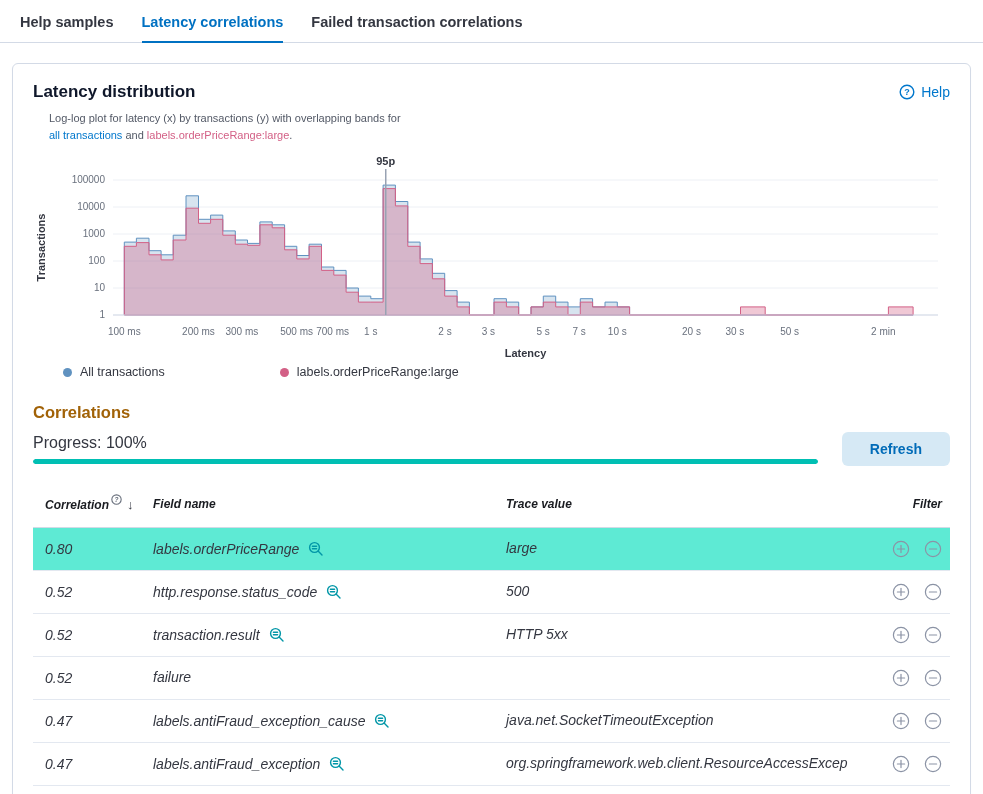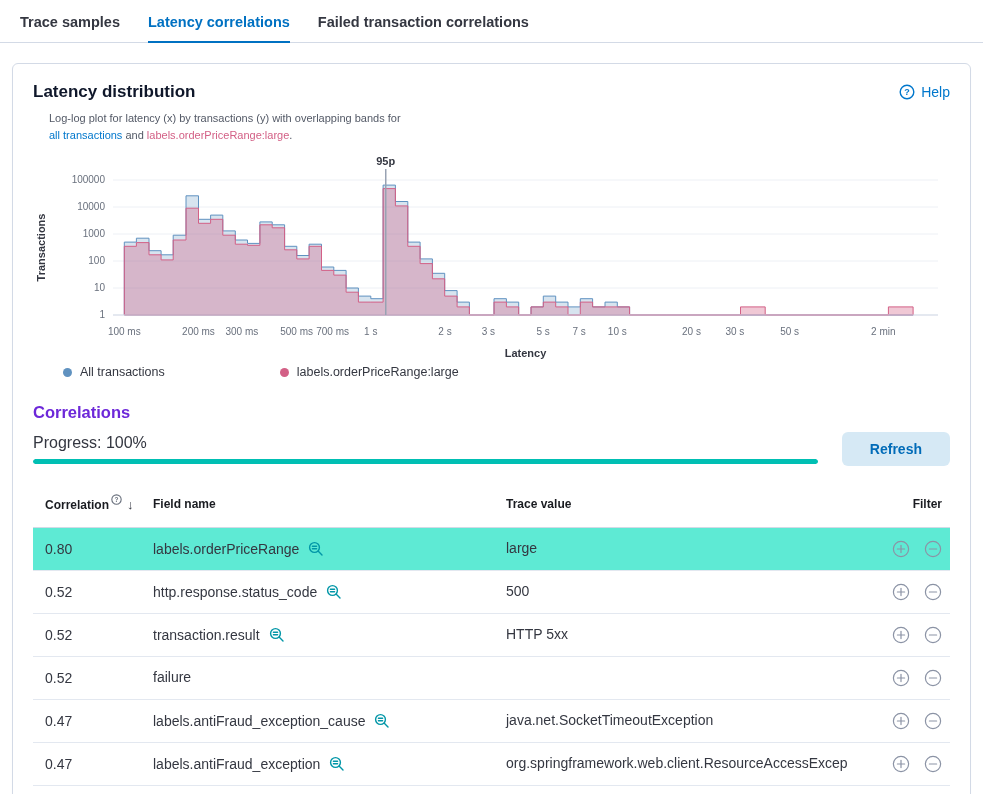--- a/index.html
+++ b/index.html
@@ -22,48 +22,48 @@
   .sub { margin:8px 0 0 16px; font-size:11px; line-height:1.5; color:#535966; }
   .link-blue { color:var(--link,#0077CC); cursor:pointer; }
   .link-pink { color:var(--pink,#D36086); cursor:pointer; }
   .chart { margin-top:12px; }
   svg { font-family:"Liberation Sans", sans-serif; display:block; }
   
   .legend { display:flex; gap:115px; padding-left:30px; margin-top:2px; font-size:12.5px; align-items:center; }
   .leg-item { display:flex; align-items:center; gap:8px; cursor:pointer; }
   .dot { width:9px; height:9px; border-radius:50%; background:#999; }
   
-  h2 { font-size:16.5px; margin:24px 0 0 0; color:#6d28d9; }
+  h2 { font-size:16.5px; margin:24px 0 0 0; color:#a16207; }
   .progress-row { display:flex; align-items:flex-start; margin-top:10px; gap:24px; }
   .progress-left { flex:1; padding-top:2px; }
   .progress-label { font-size:16px; color:#343741; }
   .progress-track { margin-top:7px; height:5px; border-radius:3px; background:#E9EDF3; overflow:hidden; }
   .progress-fill { height:100%; border-radius:3px; background:var(--progress,#00BFB3); width:0; }
   .refresh { background:var(--refresh-bg,#D6E9F5); color:var(--refresh-text,#006BB8); font-weight:700; font-size:14px;
              border:none; border-radius:6px; padding:9px 28px; cursor:pointer; font-family:inherit; }
   
-  .table { margin-top:16px; font-size:14px; }
+  .table { margin-top:16px; font-size:14px;font-style:italic; }
   .thead { display:flex; border-bottom:1px solid #D3DAE6; padding:8px 0; align-items:center; }
   .th { font-size:12px; font-weight:700; color:#1A1C21; }
   .trow { display:flex; align-items:center; border-bottom:1px solid #E3E8F0; min-height:43px; }
   .trow.selected { background:#5eead4; }
   .td { padding:6px 8px; }
   .col-corr { width:112px; padding-left:12px; }
   .col-name { width:353px; display:flex; align-items:center; gap:9px; }
   .col-value { flex:1; word-break:break-all; line-height:1.4; }
   .col-filter { width:84px; display:flex; justify-content:flex-end; gap:14px; align-items:center; }
   .icon-btn { background:none; border:none; padding:0; margin:0; cursor:pointer; display:inline-flex; align-items:center; }
   .info-ic { display:inline-flex; color:#69707D; position:relative; top:-4px; margin-left:2px; }
   .sort { margin-left:5px; font-size:13px; color:#343741; }
 </style>
 </head>
 <body>
 
 <nav class="tabs">
-  <div class="tab">Trace samples</div>
+  <div class="tab">Help samples</div>
   <div class="tab active">Latency correlations</div>
   <div class="tab">Failed transaction correlations</div>
 </nav>
 
 <section class="panel">
 
   <div class="panel-head">
     <h1>Latency distribution</h1>
     <a class="help">
       <span style="display:inline-flex;">

